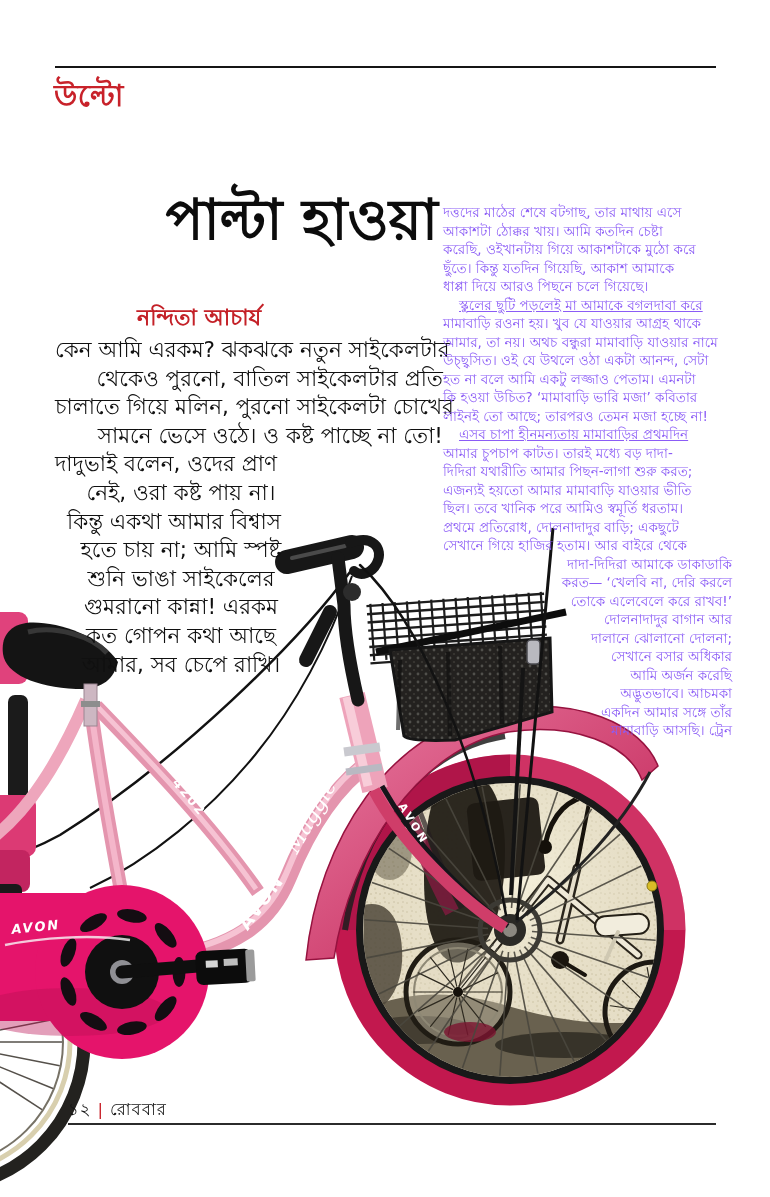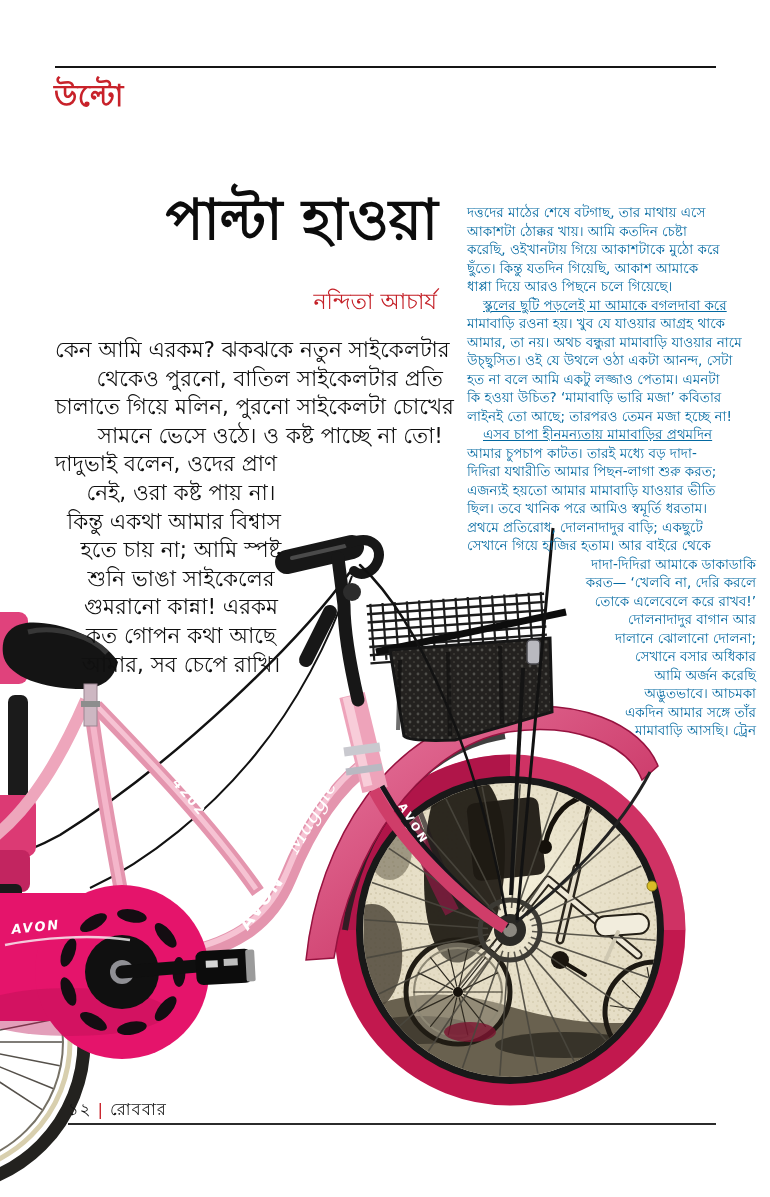--- a/index.html
+++ b/index.html
@@ -8,23 +8,23 @@
     background:#ffffff;color:#1c1c1c;
     font-family:"DejaVu Sans","Liberation Sans",sans-serif;
   }
   .abs{position:absolute;}
   
   .top-rule{left:55px;top:66px;width:661px;height:2px;background:#151515;z-index:3;}
   .section-label{left:54px;top:72px;font-size:30px;font-weight:bold;color:#c8222a;z-index:3;letter-spacing:.5px;}
   
   .title{left:98px;top:186px;width:340px;text-align:right;font-size:56px;line-height:1.2;
          font-weight:bold;color:#0c0c0c;z-index:3;}
-  .author{left:137px;top:284px;width:300px;text-align:right;font-size:22px;font-weight:normal;color:#c42128;z-index:3;}
-  
-  .col-right{left:443px;top:203px;width:289px;font-size:13.5px;line-height:18.5px;color:#0369a1;z-index:3;margin-left:24px;}
+  .author{left:137px;top:300px;width:300px;text-align:left;font-size:22px;font-weight:bold;color:#c42128;z-index:3;}
+  
+  .col-right{left:443px;top:203px;width:289px;font-size:13.5px;line-height:18.5px;color:#8b5cf6;z-index:3;}
   .col-right .tl{white-space:nowrap;}
   .col-right .ind{padding-left:16px;text-decoration:underline;}
   .col-right .ar{text-align:right;white-space:nowrap;}
   .col-left{left:55px;top:336px;width:388px;font-size:21.5px;line-height:28.6px;color:#101010;z-index:3;}
   .col-left .tl{white-space:nowrap;}
   .col-left .rr{text-align:right;}
   .col-left .cc{width:252px;text-align:center;}
   .col-left .l2{padding-left:12px;}
   
   .footer-rule{left:68px;top:1123px;width:648px;height:2px;background:#2b2b2b;z-index:3;}

